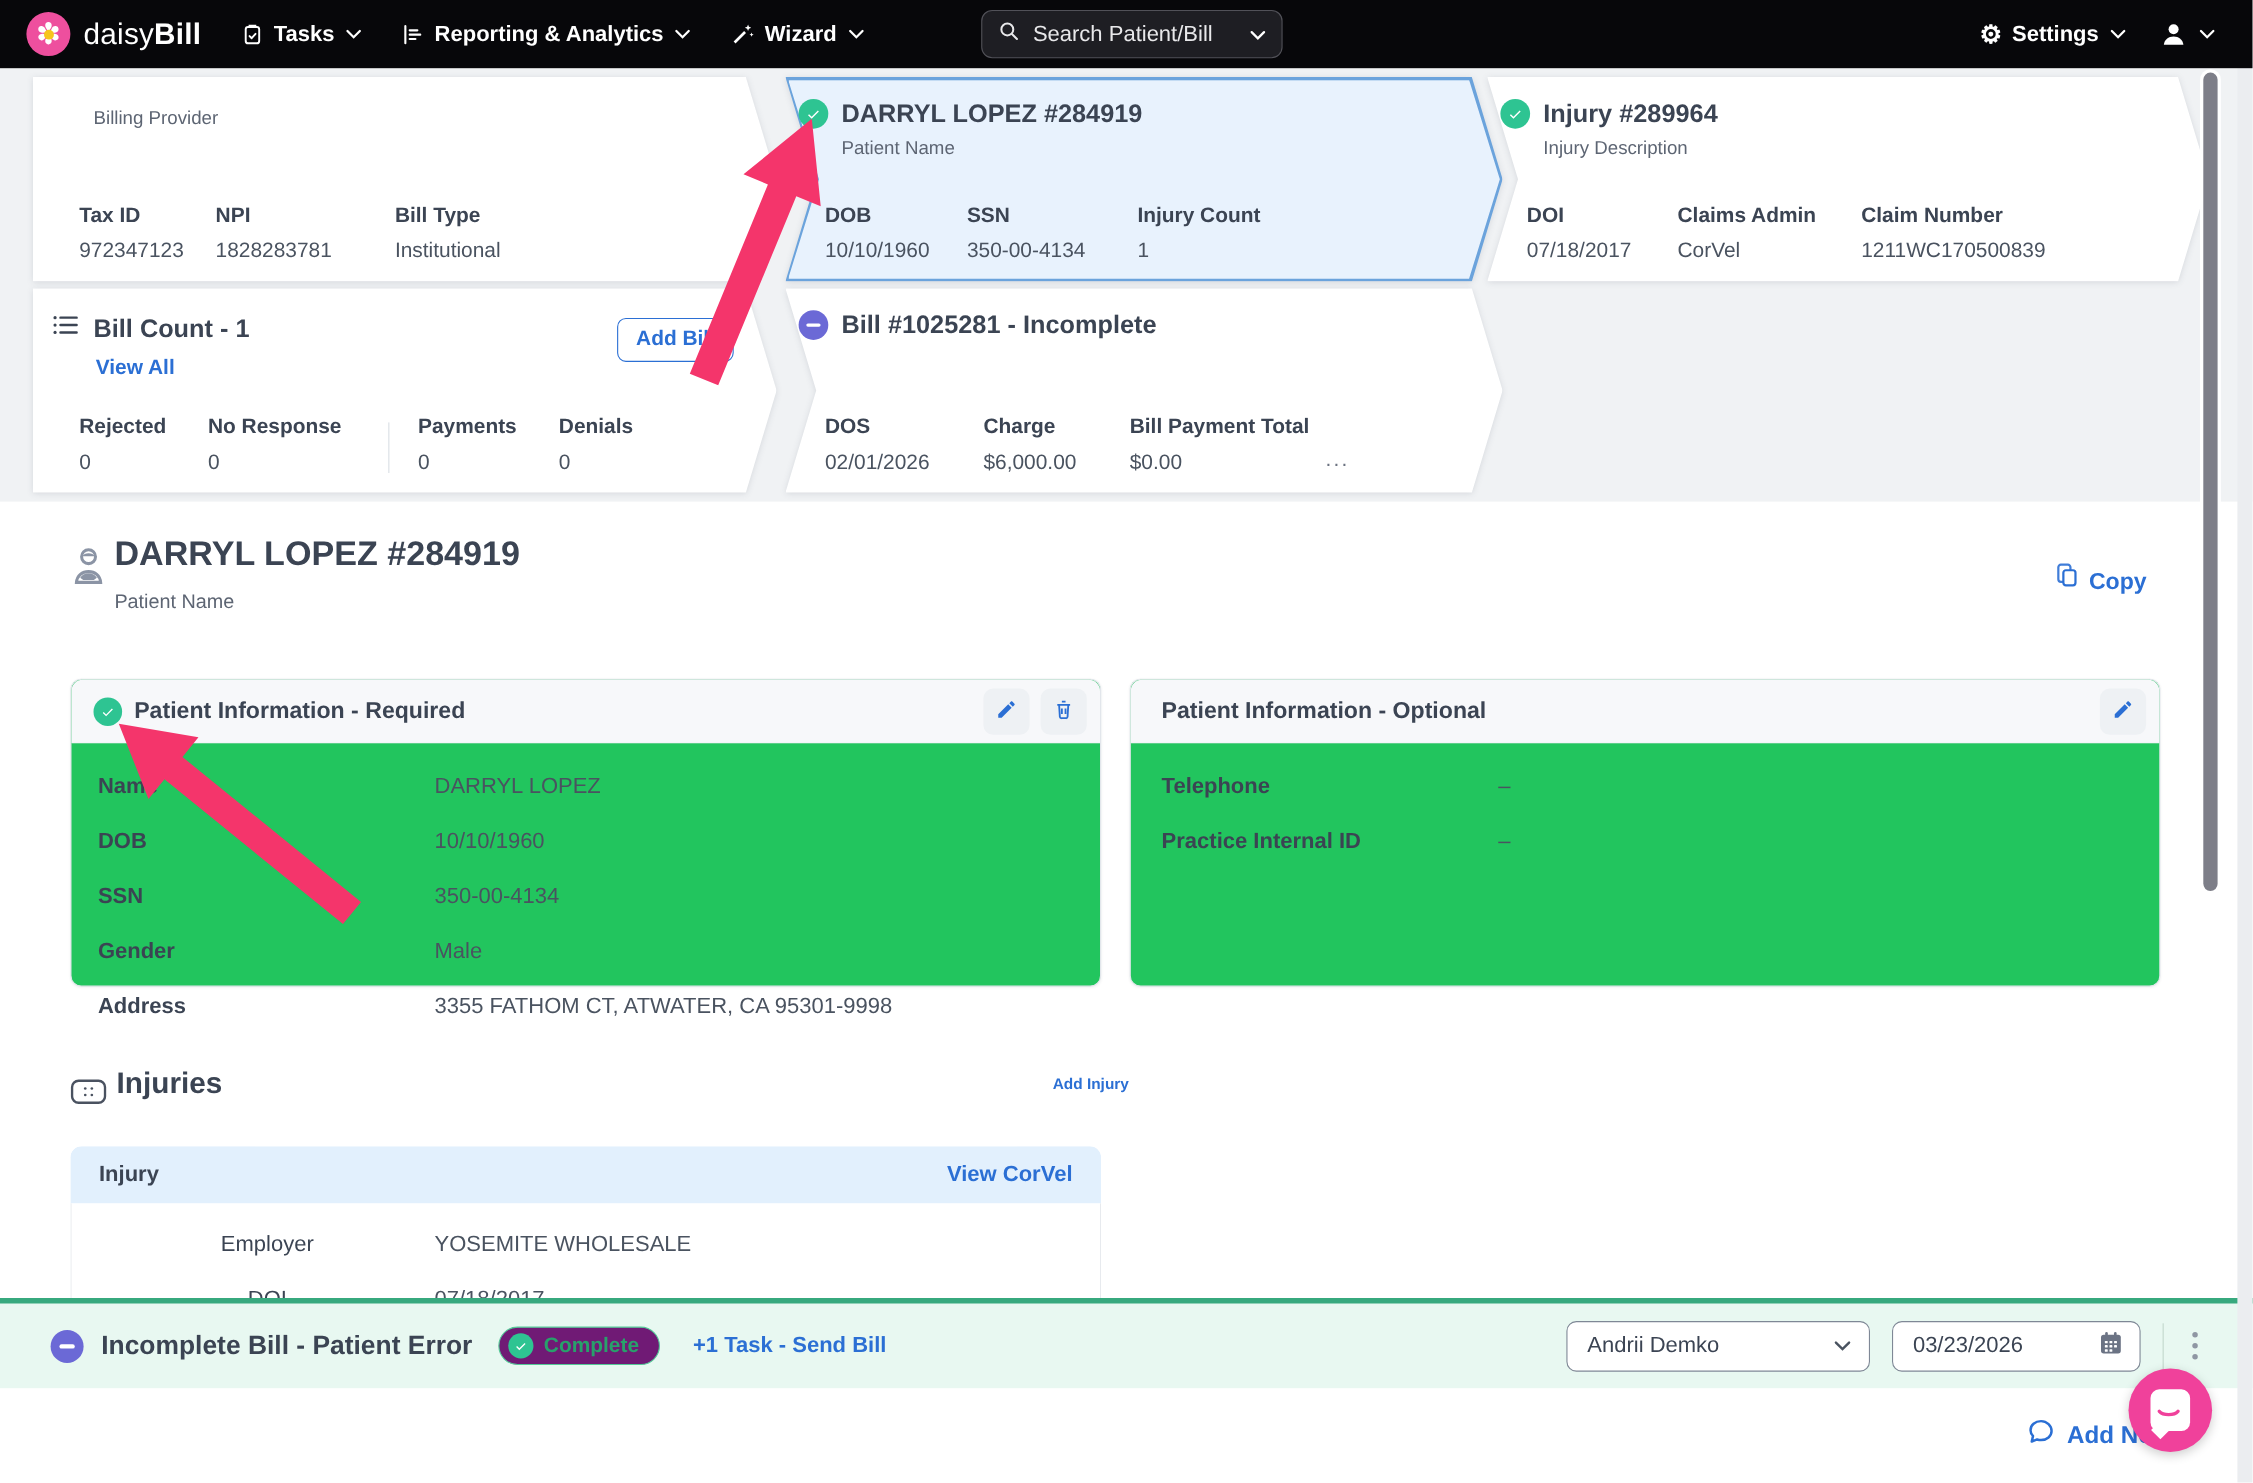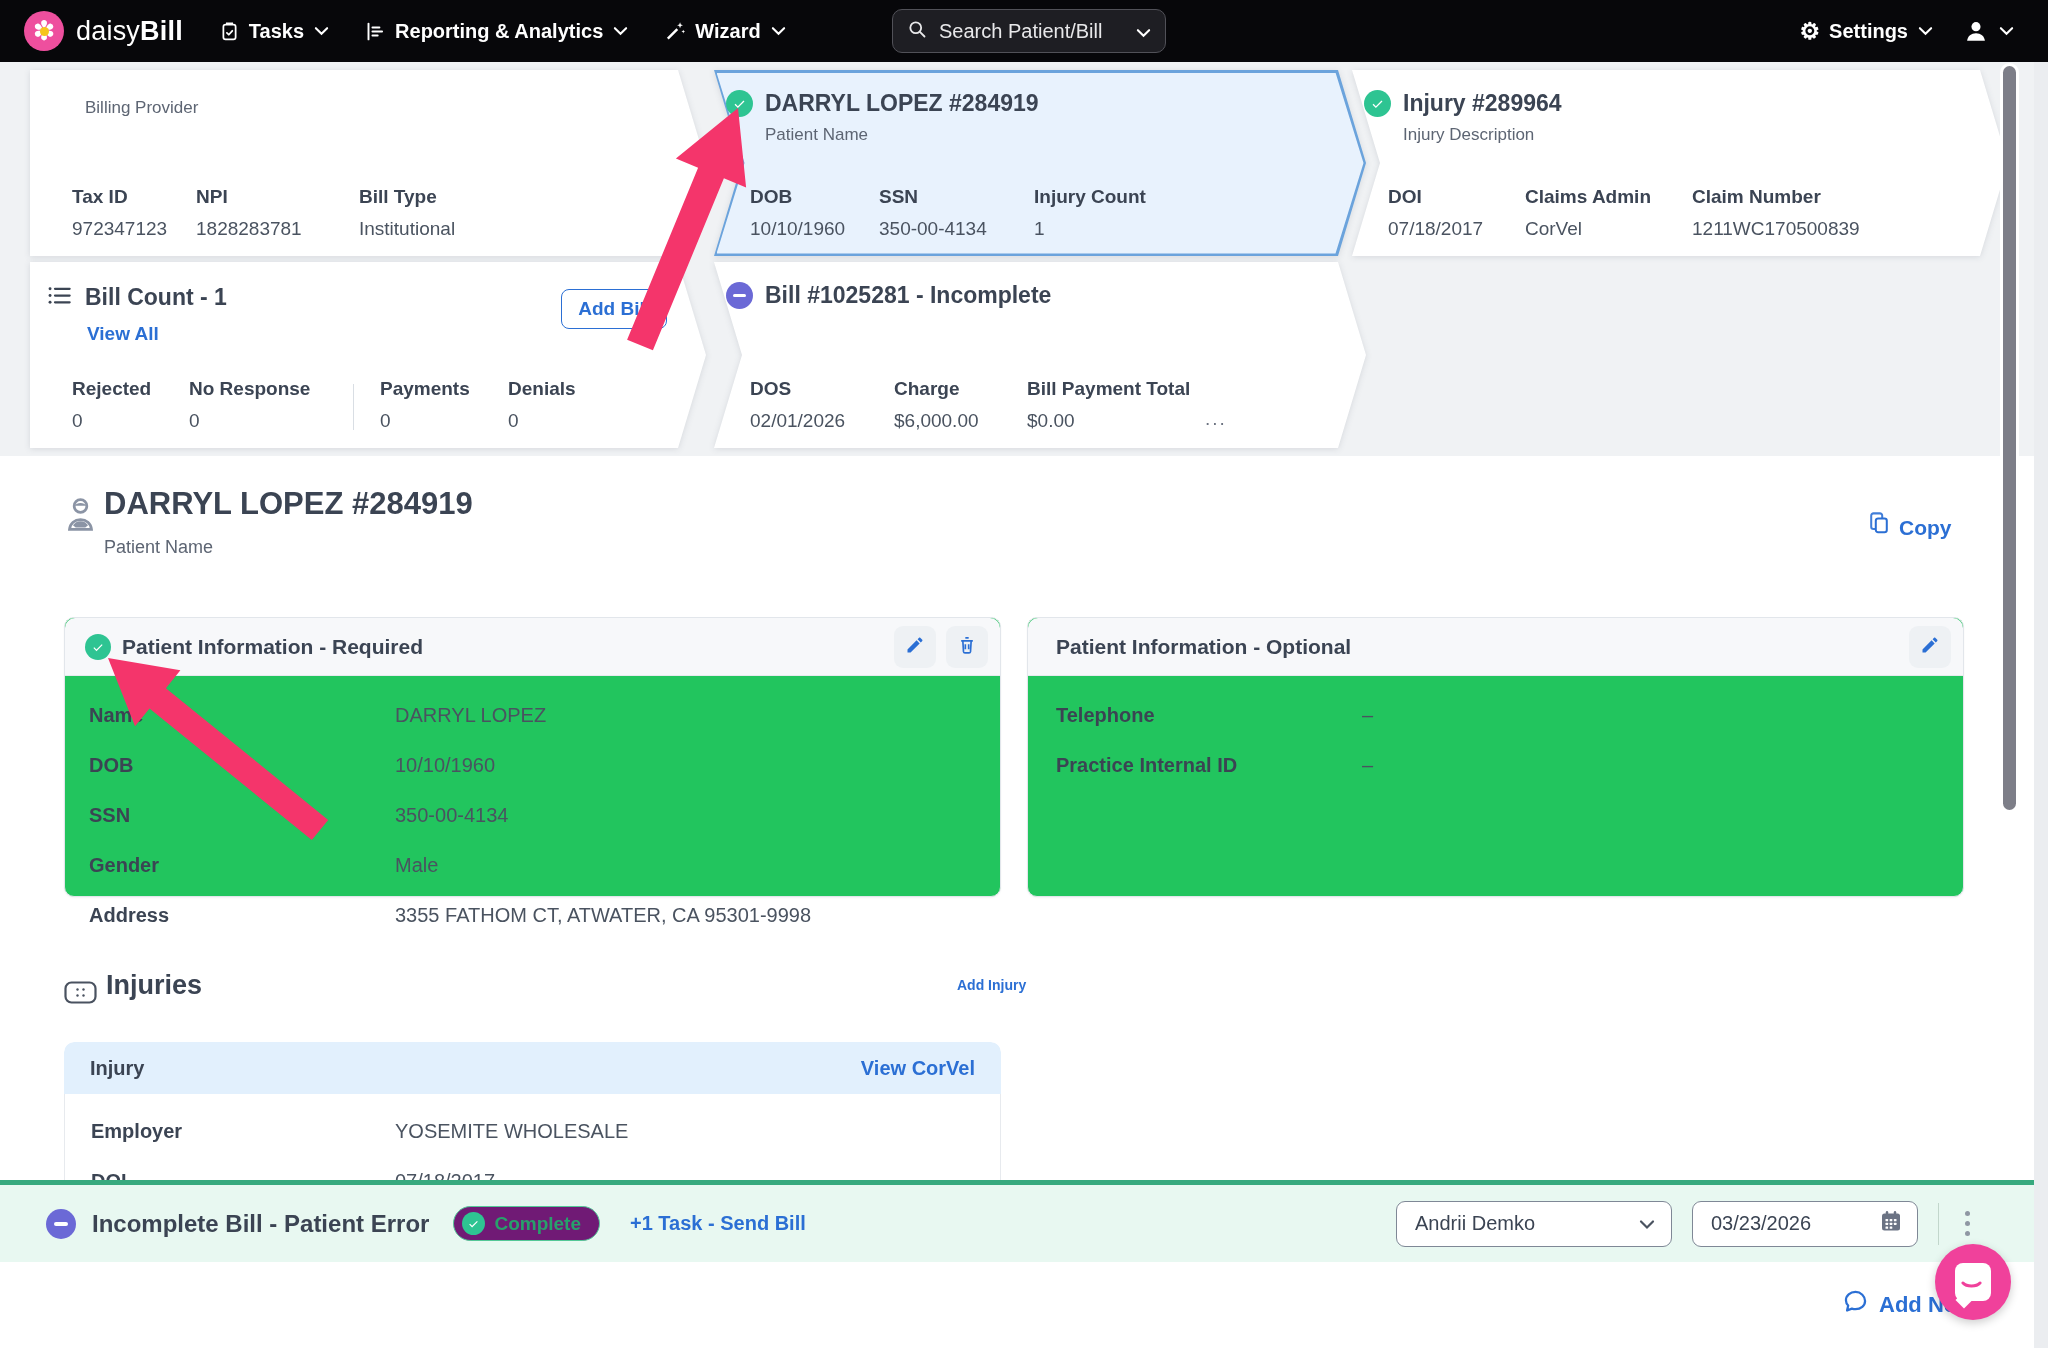--- a/index.html
+++ b/index.html
@@ -83,26 +83,26 @@
   .inj-title{position:absolute;left:106px;top:970px;font-size:27px;font-weight:700;color:#3b4453;}
   .add-injury{position:absolute;left:957px;top:977px;font-size:14px;font-weight:700;color:#2b6fd4;cursor:pointer;}
   .inj-table{position:absolute;left:64px;top:1042px;width:937px;height:138px;overflow:hidden;
        border-radius:10px 10px 0 0;}
   .inj-thead{height:52px;background:#e2f0fd;display:flex;align-items:center;justify-content:space-between;
        padding:0 26px;border-radius:10px 10px 0 0;box-sizing:border-box;}
   .inj-thead .h{font-size:20px;font-weight:700;color:#3b4453;}
   .inj-thead .vlink{font-size:20px;font-weight:700;color:#2b6fd4;cursor:pointer;}
   .inj-body{background:#fff;border:1px solid #e7eaee;border-top:none;padding:12px 26px;box-sizing:border-box;}
   .inj-row{display:flex;align-items:center;height:50px;}
-  .inj-row .lbl{width:304px;flex:0 0 auto;font-size:20px;font-weight:700;color:#3b4453;}
+  .inj-row .lbl{width:304px;flex:0 0 auto;font-size:20px;font-weight:400;color:#3b4453;text-align:center;}
   .inj-row .val{font-size:20px;color:#4a5360;}
   
   .bill-bar{position:absolute;left:0;top:1180px;width:2048px;height:82px;box-sizing:border-box;
        background:#e8f8f1;border-top:5px solid #37a97e;display:flex;align-items:center;
-       padding:0 72px 0 46px;z-index:20;}
+       padding:0 44px 0 46px;z-index:20;}
   .bar-title{font-size:24px;font-weight:700;color:#3b4453;margin-left:16px;white-space:nowrap;}
   .complete-pill{margin-left:24px;display:flex;align-items:center;gap:9px;background:#701a75;
        border:1.5px solid #54c897;border-radius:20px;padding:5px 18px 5px 8px;
        color:#28a06b;font-size:19px;font-weight:700;}
   .complete-pill .check-circle{width:23px;height:23px;}
   .task-link{margin-left:30px;font-size:20px;font-weight:700;color:#2b6fd4;cursor:pointer;white-space:nowrap;}
   .bar-right{margin-left:auto;display:flex;align-items:center;gap:20px;}
   .bar-select{width:276px;height:46px;box-sizing:border-box;background:#fff;border:1.5px solid #7f8896;
        border-radius:9px;display:flex;align-items:center;justify-content:space-between;
        padding:0 16px 0 18px;font-size:20px;color:#3b4453;cursor:pointer;}

